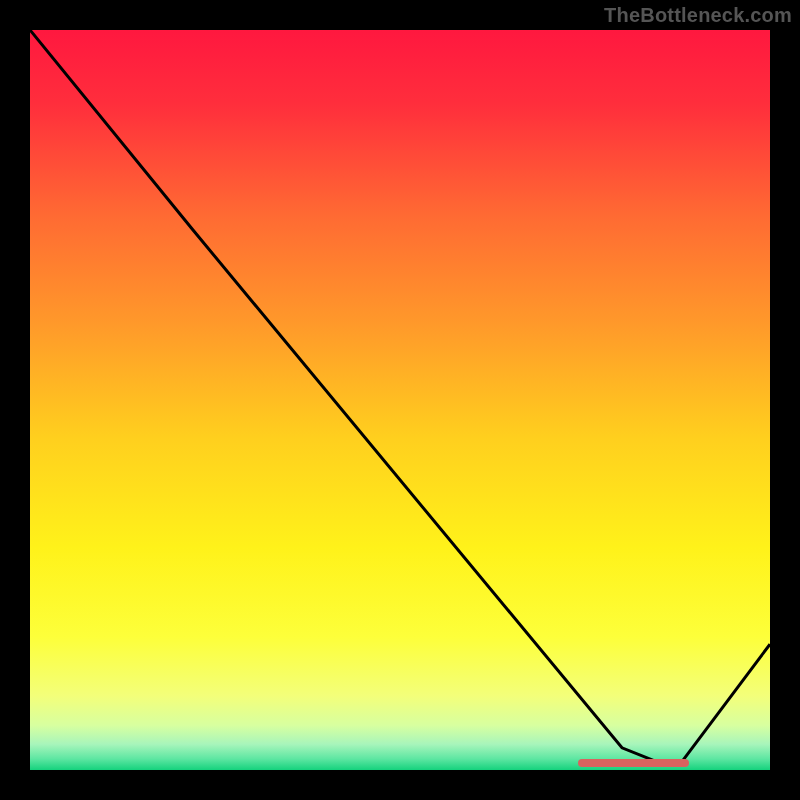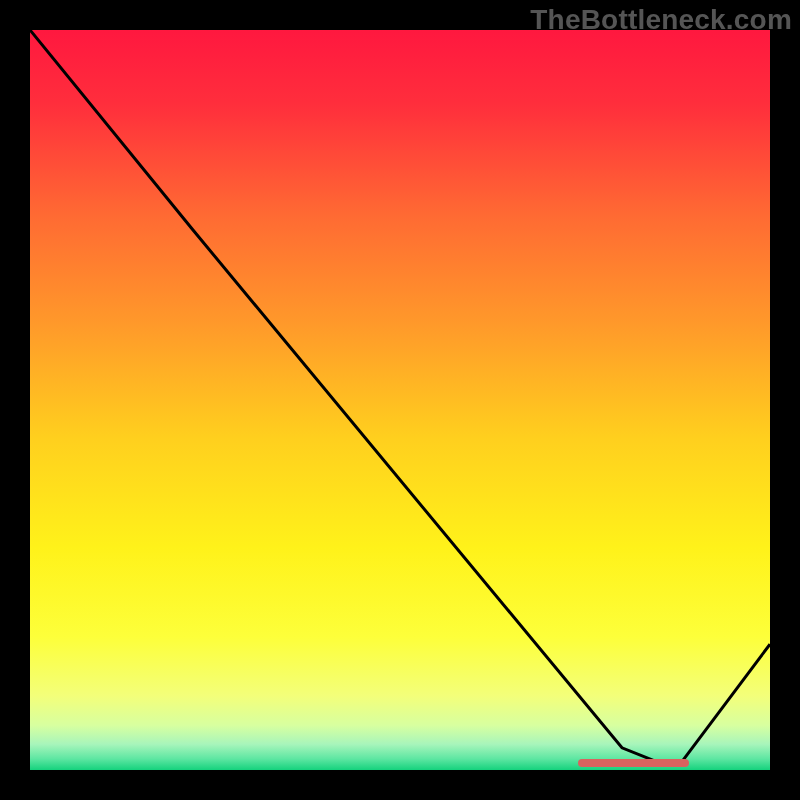--- a/index.html
+++ b/index.html
@@ -13,21 +13,21 @@
   .container {
     position: relative;
     width: 800px;
     height: 800px;
   }
   .watermark {
     position: absolute;
     top: 4px;
     right: 8px;
     color: #555;
-    font-size: 28px;
+    font-size: 20px;
     font-weight: bold;
     z-index: 10;
     letter-spacing: 0.2px;
   }
   .plot-area {
     position: absolute;
     left: 30px;
     top: 30px;
     width: 740px;
     height: 740px;

